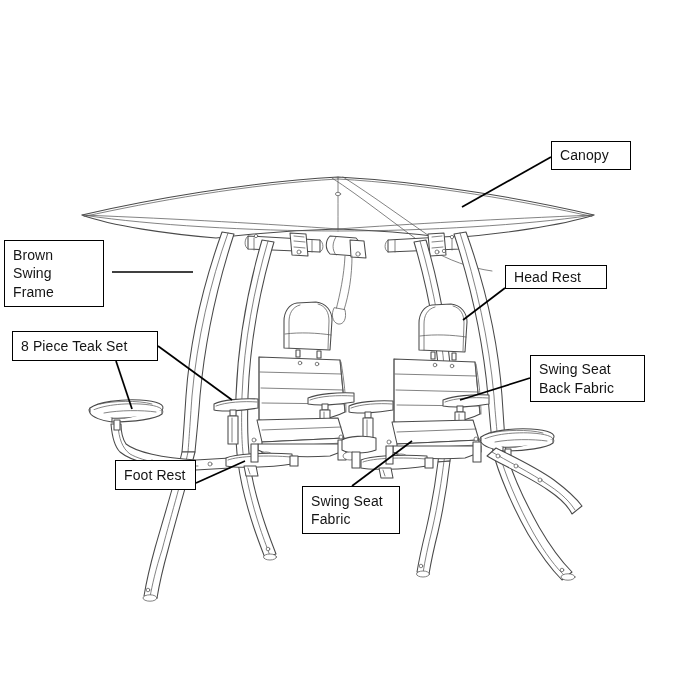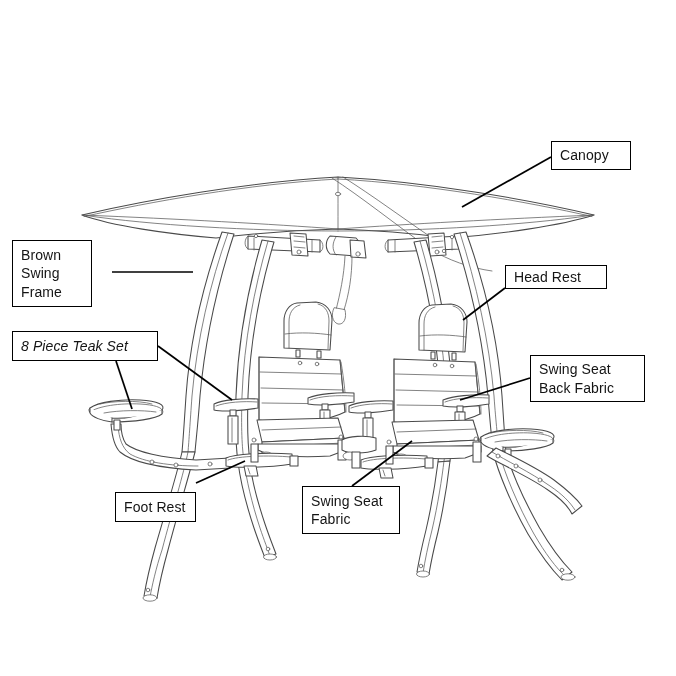--- a/index.html
+++ b/index.html
@@ -446,40 +446,40 @@
       <line class="lead" x1="530" y1="378" x2="460" y2="400"></line>
       <line class="lead" x1="196" y1="483" x2="245" y2="461"></line>
       <line class="lead" x1="352" y1="486" x2="412" y2="441"></line>
     </g>
   </svg>
 
   <div class="callout" style="left: 551px; top: 141px; width: 80px; height: 29px;">
     <span>Canopy</span>
   </div>
 
-  <div class="callout" style="left: 12px; top: 240px; width: 80px; height: 67px;">
+  <div class="callout" style="left: 4px; top: 240px; width: 100px; height: 67px;">
     <span>Brown
 Swing
 Frame</span>
   </div>
 
   <div class="callout" style="left: 505px; top: 265px; width: 102px; height: 24px;">
     <span>Head Rest</span>
   </div>
 
-  <div class="callout" style="left: 12px; top: 331px; width: 146px; height: 30px; font-style: italic;">
+  <div class="callout" style="left: 12px; top: 331px; width: 146px; height: 30px;">
     <span>8 Piece Teak Set</span>
   </div>
 
   <div class="callout" style="left: 530px; top: 355px; width: 115px; height: 47px;">
     <span>Swing Seat
 Back Fabric</span>
   </div>
 
-  <div class="callout" style="left: 115px; top: 492px; width: 81px; height: 30px;">
+  <div class="callout" style="left: 115px; top: 460px; width: 81px; height: 30px;">
     <span>Foot Rest</span>
   </div>
 
   <div class="callout" style="left: 302px; top: 486px; width: 98px; height: 48px;">
     <span>Swing Seat
 Fabric</span>
   </div>
 
 </div>
 

